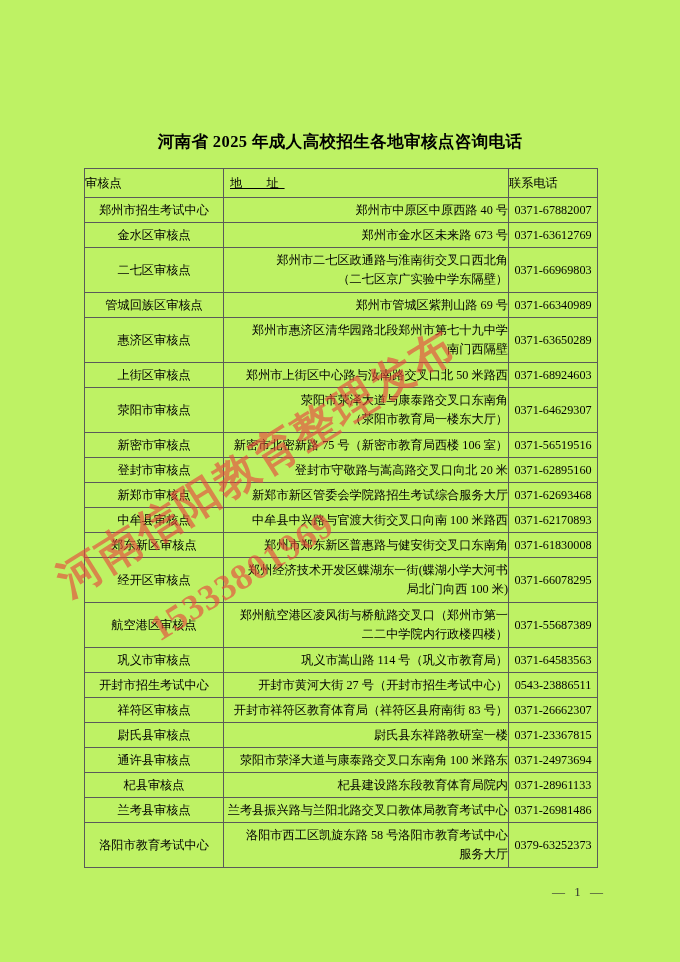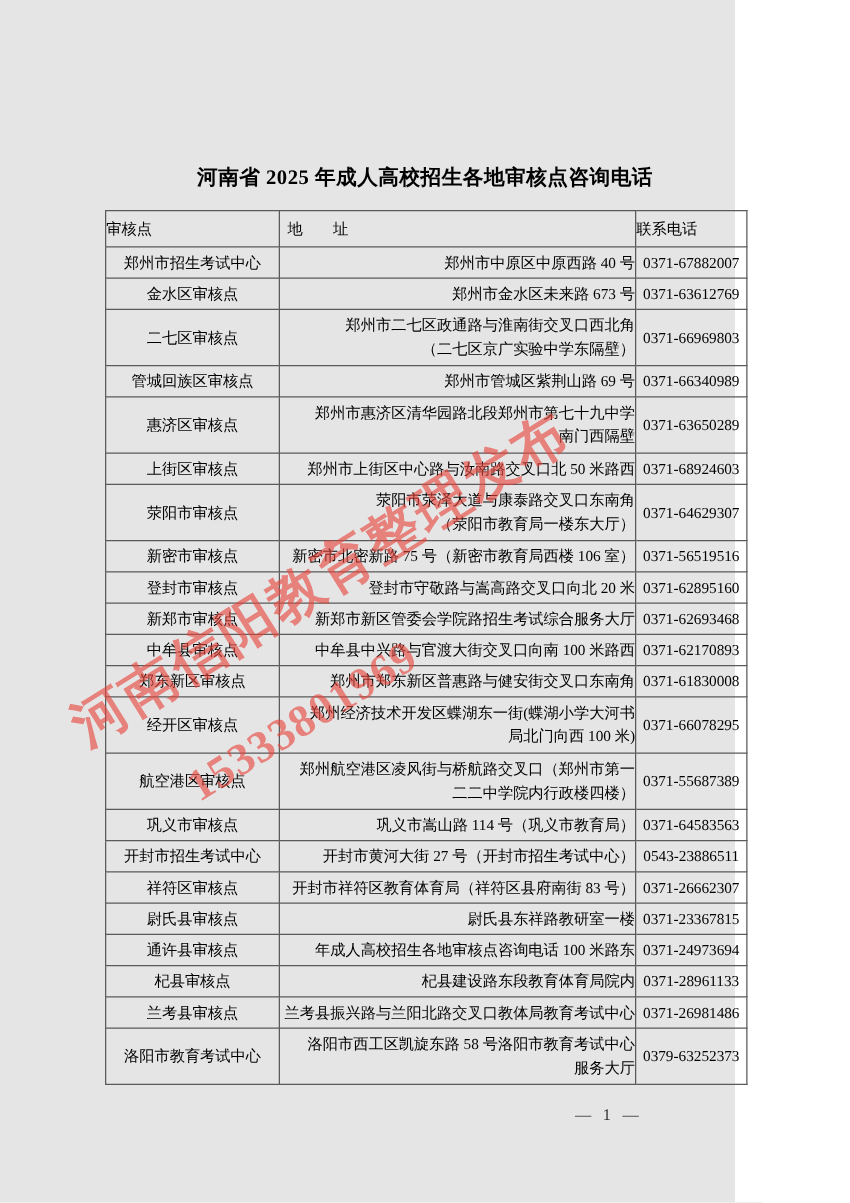--- a/index.html
+++ b/index.html
@@ -12,23 +12,23 @@
     height: 962px;
     background: #ffffff;
     font-family: "Liberation Serif", "DejaVu Serif", serif;
     color: #000000;
     position: relative;
     overflow: hidden;
   }
 
   #page {
     position: relative;
-    width: 588px;
+    width: 680px;
     height: 962px;
-    background: #e5e5e5;
+    background: #bef264;
   }
 
   
   #doc-title {
     position: absolute;
     left: 0;
     top: 131px;
     width: 680px;
     text-align: center;
     font-size: 16.5px;
@@ -62,21 +62,21 @@
   col.c-site  { width: 139px; }
   col.c-addr  { width: 285px; }
   col.c-phone { width: 89px; }
 
   thead td {
     height: 29px;
     text-align: left;
     font-weight: bold;
     font-size: 12.6px;
   }
-  thead td.addr-head { letter-spacing: 6px; text-indent: 6px; }
+  thead td.addr-head { letter-spacing: 6px; text-indent: 6px; text-decoration: underline; }
 
   td.site {
     text-align: center;
     padding: 4px 3px;
   }
   td.addr {
     text-align: right;
     padding: 4px 6px 4px 8px;
   }
   td.phone {
@@ -288,21 +288,21 @@
           <tr class="row-1line">
             <td class="site">尉氏县审核点</td>
             <td class="addr">
               <span class="addr-line">尉氏县东祥路教研室一楼</span>
             </td>
             <td class="phone">0371-23367815</td>
           </tr>
           <tr class="row-1line">
             <td class="site">通许县审核点</td>
             <td class="addr">
-              <span class="addr-line">年成人高校招生各地审核点咨询电话 100 米路东</span>
+              <span class="addr-line">荥阳市荥泽大道与康泰路交叉口东南角 100 米路东</span>
             </td>
             <td class="phone">0371-24973694</td>
           </tr>
           <tr class="row-1line">
             <td class="site">杞县审核点</td>
             <td class="addr">
               <span class="addr-line">杞县建设路东段教育体育局院内</span>
             </td>
             <td class="phone">0371-28961133</td>
           </tr>

